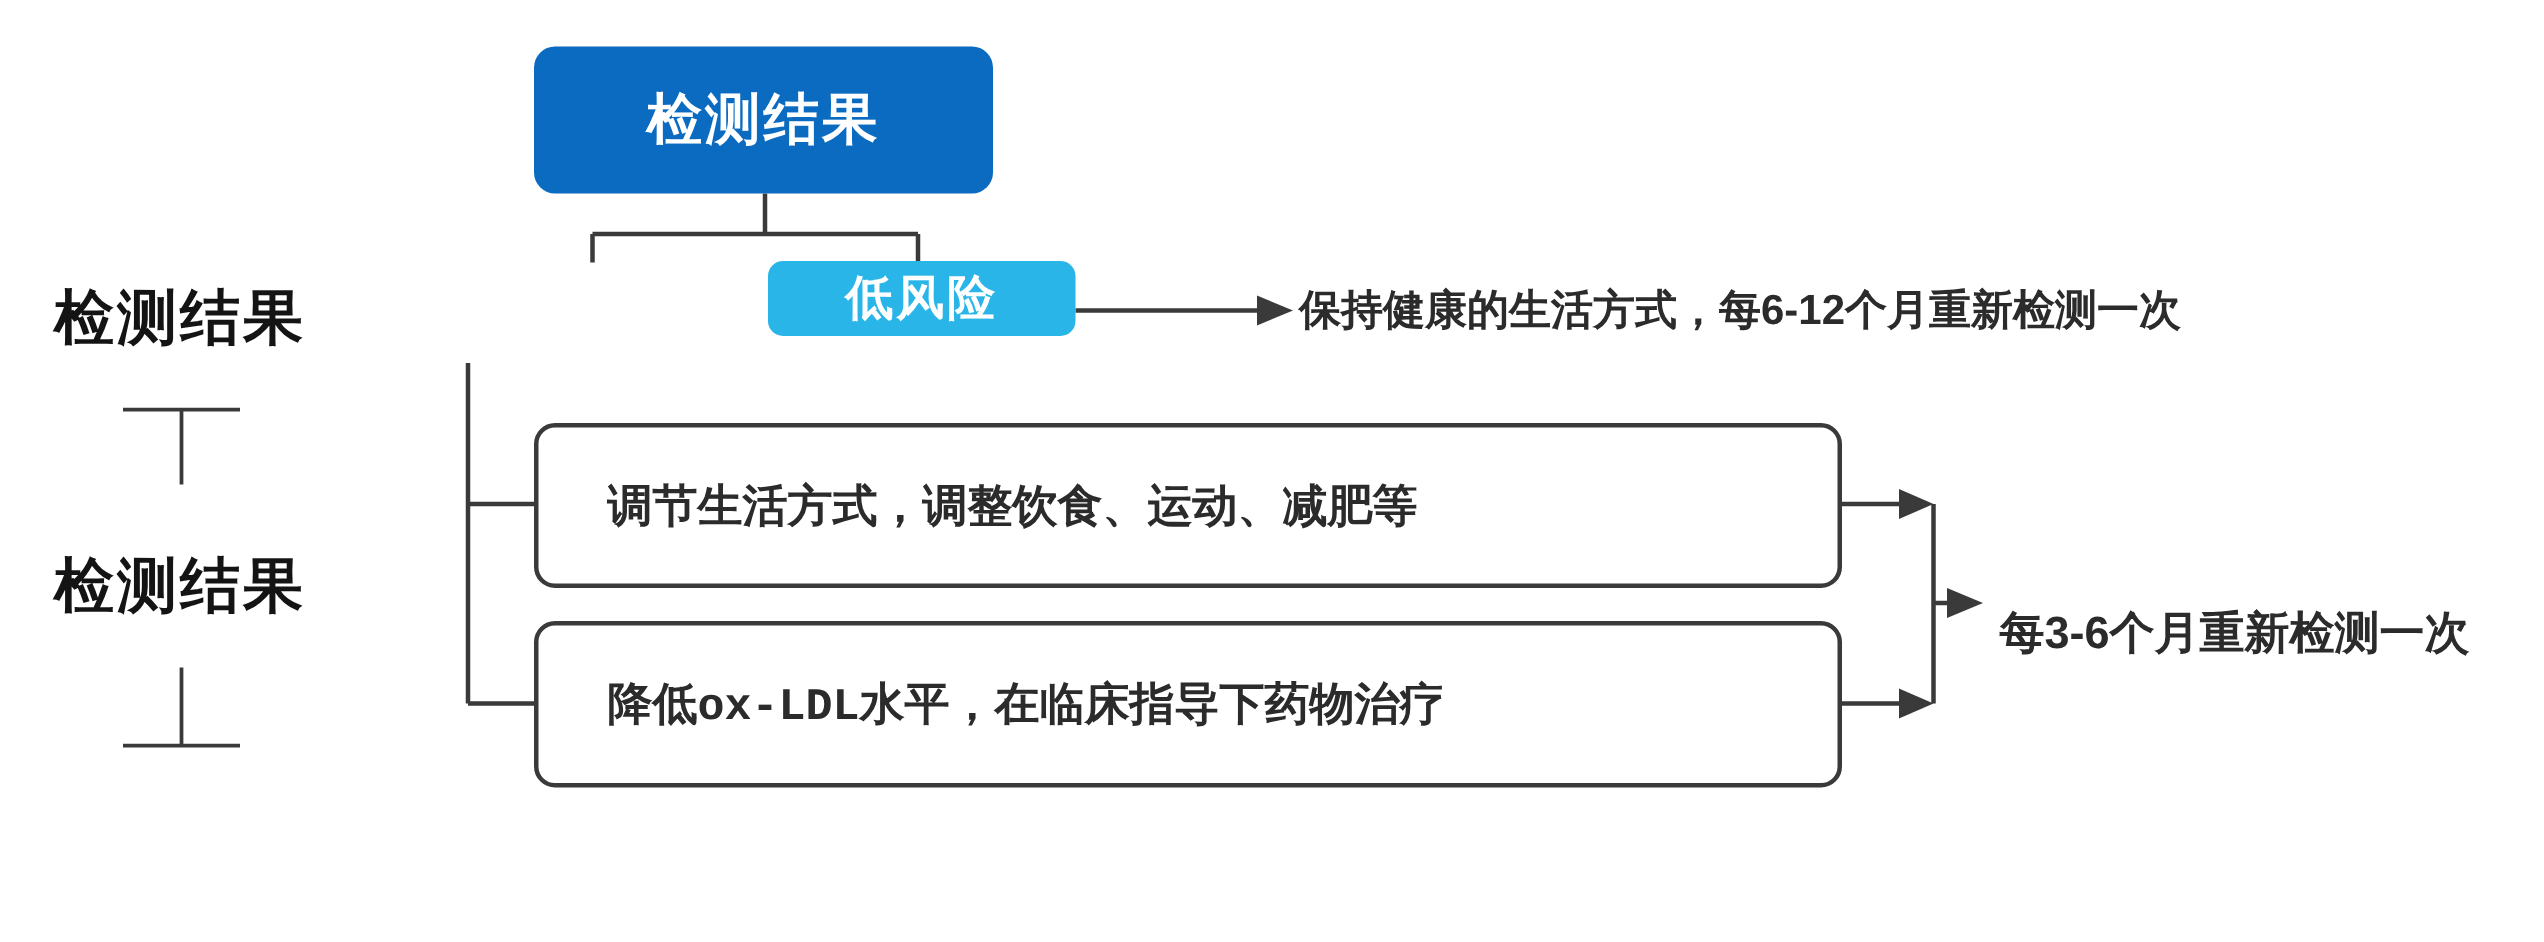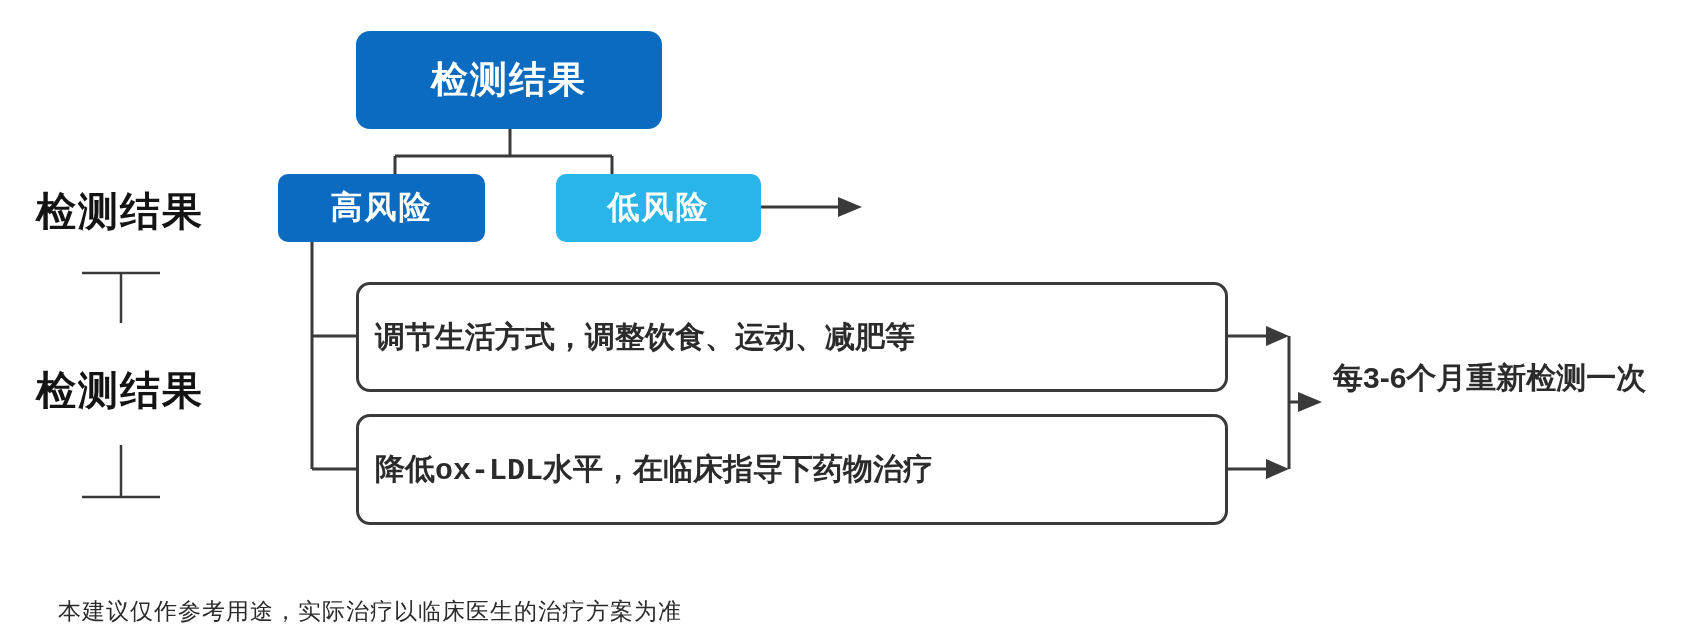--- a/index.html
+++ b/index.html
@@ -36,44 +36,44 @@
     left:356px;top:31px;width:306px;height:98px;
     background:var(--primary-blue);border-radius:14px;
     font-size:37px;letter-spacing:2px;
   }
   .node-high{
     left:278px;top:174px;width:207px;height:68px;
     background:var(--primary-blue);border-radius:10px;
     font-size:32px;letter-spacing:2px;
   }
   .node-low{
-    left:512px;top:174px;width:205px;height:68px;
+    left:512px;top:174px;width:205px;height:50px;
     background:var(--light-blue);border-radius:10px;
-    font-size:32px;letter-spacing:2px;margin-left:44px;
+    font-size:32px;letter-spacing:2px;
   }
   .treat-box{
     position:absolute;
     left:356px;width:872px;
     background:#ffffff;
     border:3px solid var(--line);
     border-radius:14px;
     display:flex;align-items:center;
-    padding-left:16px;
+    padding-left:46px;
     color:var(--text);
     font-size:30px;font-weight:bold;
   }
   .treat-box-1{top:282px;height:110px;}
   .treat-box-2{top:414px;height:111px;font-family:Liberation Mono, monospace;}
   .advice{
     position:absolute;
     display:flex;align-items:center;
     color:var(--text);font-weight:bold;white-space:nowrap;
   }
   .advice-low{left:866px;top:185px;height:44px;font-size:28px;}
-  .advice-high{left:1333px;top:356px;height:44px;font-size:30px;text-align:center;}
+  .advice-high{left:1333px;top:400px;height:44px;font-size:30px;text-align:center;}
   .side-label{
     position:absolute;left:36px;height:46px;
     display:flex;align-items:center;
     color:var(--label);font-size:40px;font-weight:bold;
     letter-spacing:2px;white-space:nowrap;
   }
   .side-label-results{top:188px;}
   .side-label-treatment{top:367px;}
   .disclaimer{
     position:absolute;left:58px;top:595px;height:32px;
@@ -115,26 +115,25 @@
     <g class="thin">
       <path d="M121,445 V497 M82,497 H160"></path>
     </g>
   </svg>
 
   <div class="side-label side-label-results">检测结果</div>
   <div class="side-label side-label-treatment">检测结果</div>
 
   <div class="node node-root">检测结果</div>
 
-  <div class="node node-high">高风险</div>
 
   <div class="node node-low">低风险</div>
 
+  <div class="advice advice-low">保持健康的生活方式，每6-12个月重新检测一次</div>
 
   <div class="treat-box treat-box-1">调节生活方式，调整饮食、运动、减肥等</div>
 
   <div class="treat-box treat-box-2">降低ox-LDL水平，在临床指导下药物治疗</div>
 
   <div class="advice advice-high">每3-6个月重新检测一次</div>
 
-  <div class="disclaimer">本建议仅作参考用途，实际治疗以临床医生的治疗方案为准</div>
 
 </div>
 
 </body></html>

